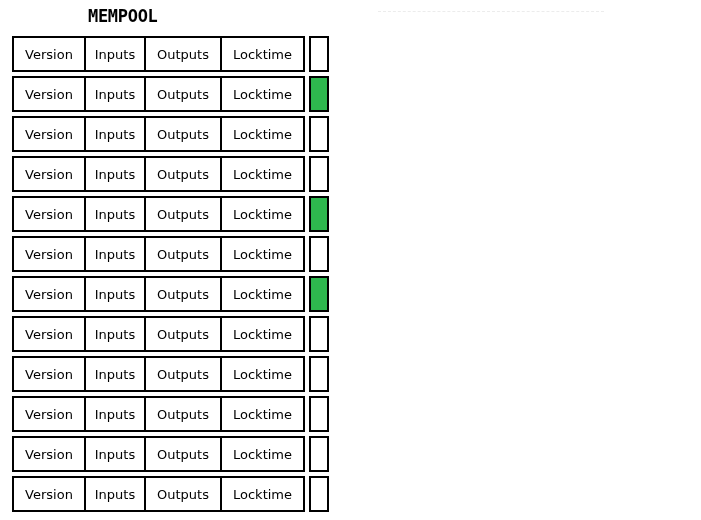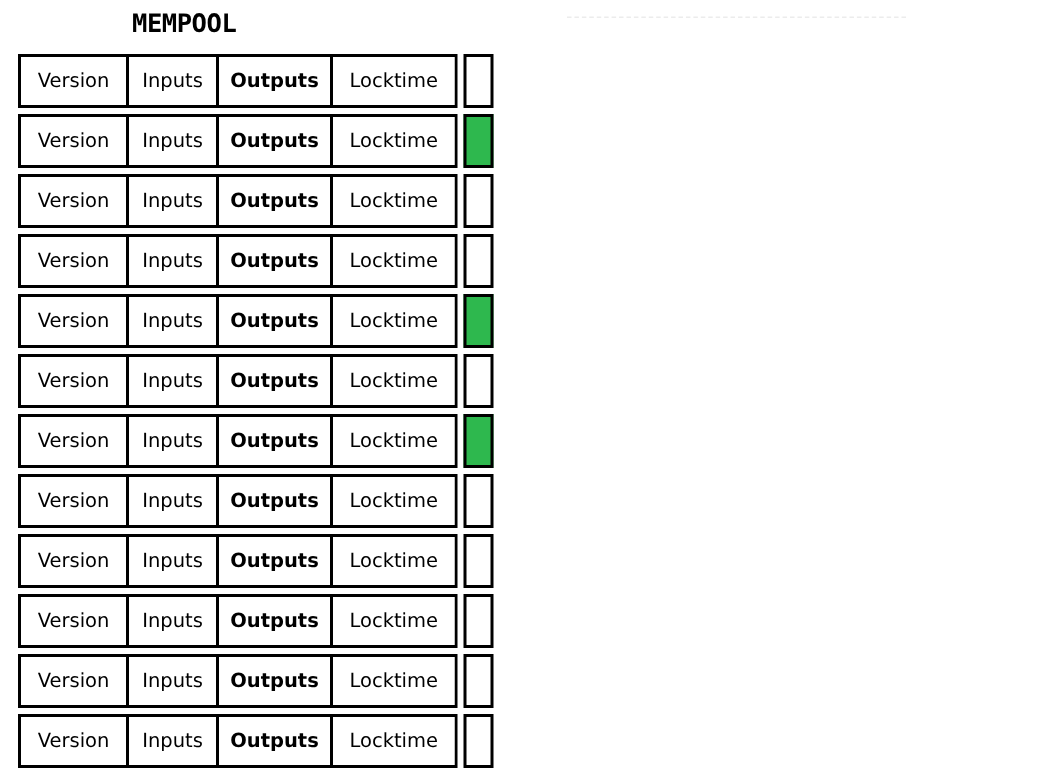--- a/index.html
+++ b/index.html
@@ -93,21 +93,21 @@
     line-height: 1;
     white-space: nowrap;
     overflow: hidden;
   }
   .tx-field:last-child {
     border-right: none;
   }
 
   .tx-field.f-version  { flex: 0 0 72px; }
   .tx-field.f-inputs   { flex: 0 0 60px; }
-  .tx-field.f-outputs  { flex: 0 0 76px; font-weight: bold; }
+  .tx-field.f-outputs  { flex: 0 0 76px; }
   .tx-field.f-locktime { flex: 1 1 auto; }
 
   
   .tx-indicator {
     position: absolute;
     left: 297px;
     top: 0;
     width: 20px;
     height: 36px;
     border: 2px solid #000000;

